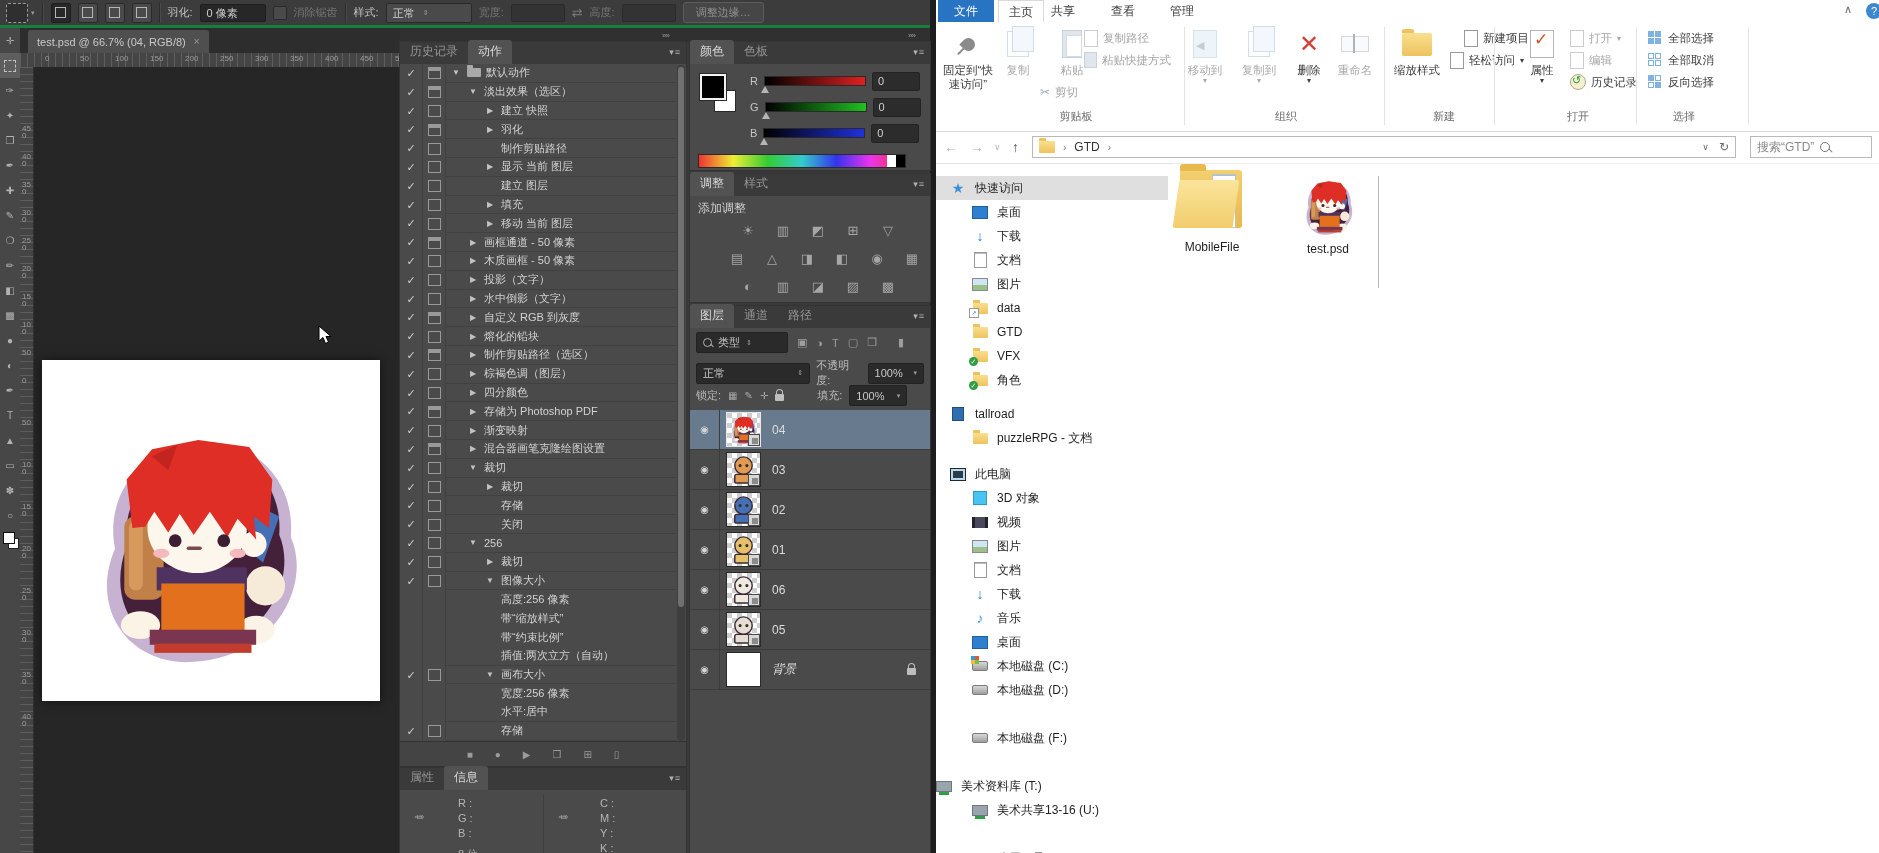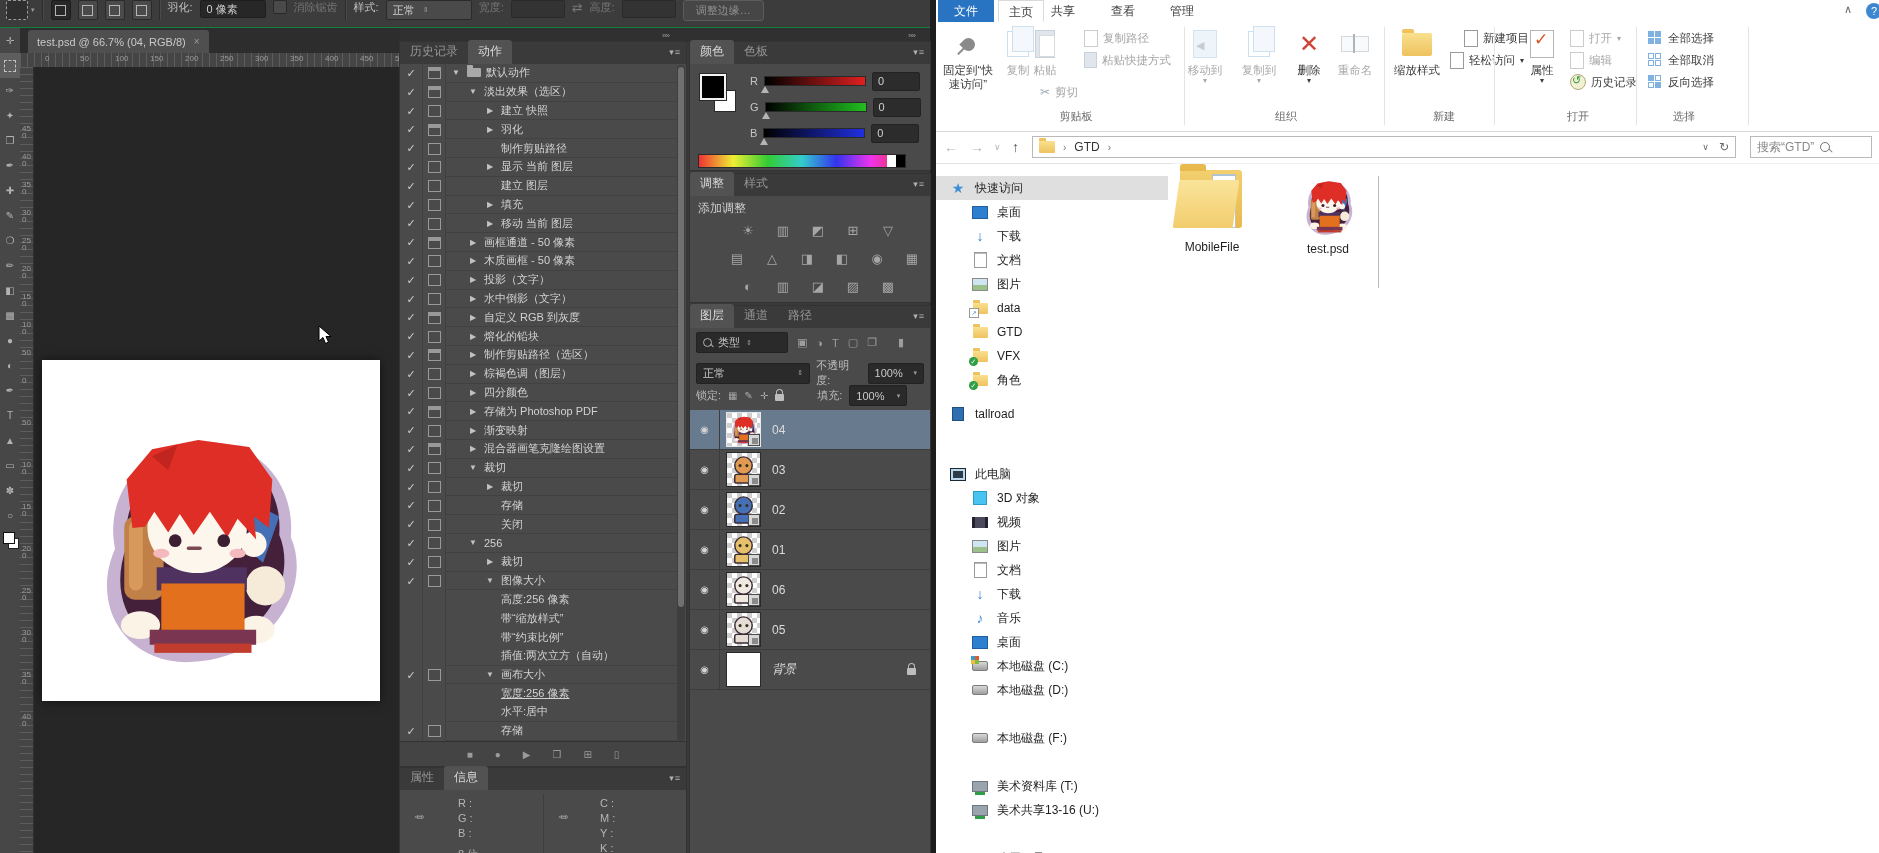--- a/index.html
+++ b/index.html
@@ -1,21 +1,21 @@
 <!DOCTYPE html>
 <html><head>
 <meta charset="utf-8">
 <style>
   html,body{margin:0;padding:0}
   body{width:1879px;height:853px;position:relative;overflow:hidden;background:#1d1d1d;
        font-family:"Liberation Sans","DejaVu Sans",sans-serif;-webkit-font-smoothing:antialiased}
   
   #ps{position:absolute;left:0;top:0;width:930px;height:853px;background:#393939}
-  .opts{position:absolute;left:0;top:0;width:930px;height:28px;background:#3c3c3c;border-bottom:1px solid #15803d;
-        display:flex;align-items:flex-start;gap:7px;padding:0 6px;box-sizing:border-box;font-size:11px;color:#c2c2c2}
+  .opts{position:absolute;left:0;top:0;width:930px;height:28px;background:#3c3c3c;border-bottom:3px solid #15803d;
+        display:flex;align-items:center;gap:7px;padding:0 6px;box-sizing:border-box;font-size:11px;color:#c2c2c2}
   .opts .sep{width:1px;height:20px;background:#2c2c2c;border-right:1px solid #4a4a4a}
   .toolchip{width:20px;height:18px;border:1px dashed #9a9a9a;border-radius:2px;background:#2f2f2f}
   .ddv{font-size:7px;color:#9a9a9a}
   .modebtn{width:18px;height:18px;border:1px solid #2a2a2a;background:#4a4a4a;border-radius:2px;display:flex;align-items:center;justify-content:center}
   .modebtn.on{background:#282828;border-color:#1d1d1d}
   .modebtn i{display:block;width:9px;height:9px;border:1px solid #b5b5b5}
   .pval{background:#272727;border:1px solid #1e1e1e;color:#cfcfcf;height:16px;line-height:16px;padding:0 6px;border-radius:2px}
   .psel{background:#4a4a4a;border:1px solid #2a2a2a;color:#cfcfcf;height:18px;line-height:18px;padding:0 6px;border-radius:2px;display:flex;align-items:center;gap:8px}
   .dim{color:#757575}
   .refine{background:#464646;border:1px solid #5c5c5c;color:#8f8f8f;border-radius:3px;padding:2px 12px}
@@ -686,21 +686,21 @@
             <i></i>
           </span>
           <span class="lab" style="padding-left: 38px;">
             <span class="ar">▼</span>
             <span>画布大小</span>
           </span>
         </div>
         <div class="arow">
           <span class="ck"></span>
           <span class="bx"></span>
-          <span class="lab nb" style="padding-left: 38px; text-decoration: underline;">
+          <span class="lab nb" style="padding-left: 38px;">
             <span class="ar"></span>
             <span>宽度:256 像素</span>
           </span>
         </div>
         <div class="arow">
           <span class="ck"></span>
           <span class="bx"></span>
           <span class="lab" style="padding-left: 38px;">
             <span class="ar"></span>
             <span>水平:居中</span>
@@ -955,21 +955,21 @@
           <span class="ic-pin"></span>
         </span>
       <span>固定到“快速访问”</span>
     </div>
     <div class="bigbtn dis" style="left:62px;width:40px">
       <span class="ic">
           <span class="ic-copy"></span>
         </span>
       <span>复制</span>
     </div>
-    <div class="bigbtn dis" style="left:89px;width:40px">
+    <div class="bigbtn dis" style="left:116px;width:40px">
       <span class="ic">
           <span class="ic-paste"></span>
         </span>
       <span>粘贴</span>
     </div>
     <div class="smallbtn dis" style="left:148px;top:6px">
       <span class="si si-page"></span>
         <span>复制路径</span>
     </div>
     <div class="smallbtn dis" style="left:148px;top:28px">
@@ -1156,20 +1156,26 @@
           <i></i>
         </span>
         <span>VFX</span>
       </div>
       <div class="srow" style="top: 234px; padding-left: 14px;">
         <span class="sic k-org">
           <i></i>
         </span>
         <span>tallroad</span>
       </div>
+      <div class="srow" style="top: 258px; padding-left: 36px;">
+        <span class="sic k-folder">
+          <i></i>
+        </span>
+        <span>puzzleRPG - 文档</span>
+      </div>
       <div class="srow" style="top: 294px; padding-left: 14px;">
         <span class="sic k-pc">
           <i></i>
         </span>
         <span>此电脑</span>
       </div>
       <div class="srow" style="top: 318px; padding-left: 36px;">
         <span class="sic k-3d">
           <i></i>
         </span>
@@ -1218,21 +1224,21 @@
           <i></i>
         </span>
         <span>本地磁盘 (D:)</span>
       </div>
       <div class="srow" style="top: 558px; padding-left: 36px;">
         <span class="sic k-disk">
           <i></i>
         </span>
         <span>本地磁盘 (F:)</span>
       </div>
-      <div class="srow" style="top: 606px; padding-left: 36px;">
+      <div class="srow" style="top: 606px; ">
         <span class="sic k-net">
           <i></i>
         </span>
         <span>美术资料库 (T:)</span>
       </div>
       <div class="srow" style="top: 630px; padding-left: 36px;">
         <span class="sic k-net">
           <i></i>
         </span>
         <span>美术共享13-16 (U:)</span>

